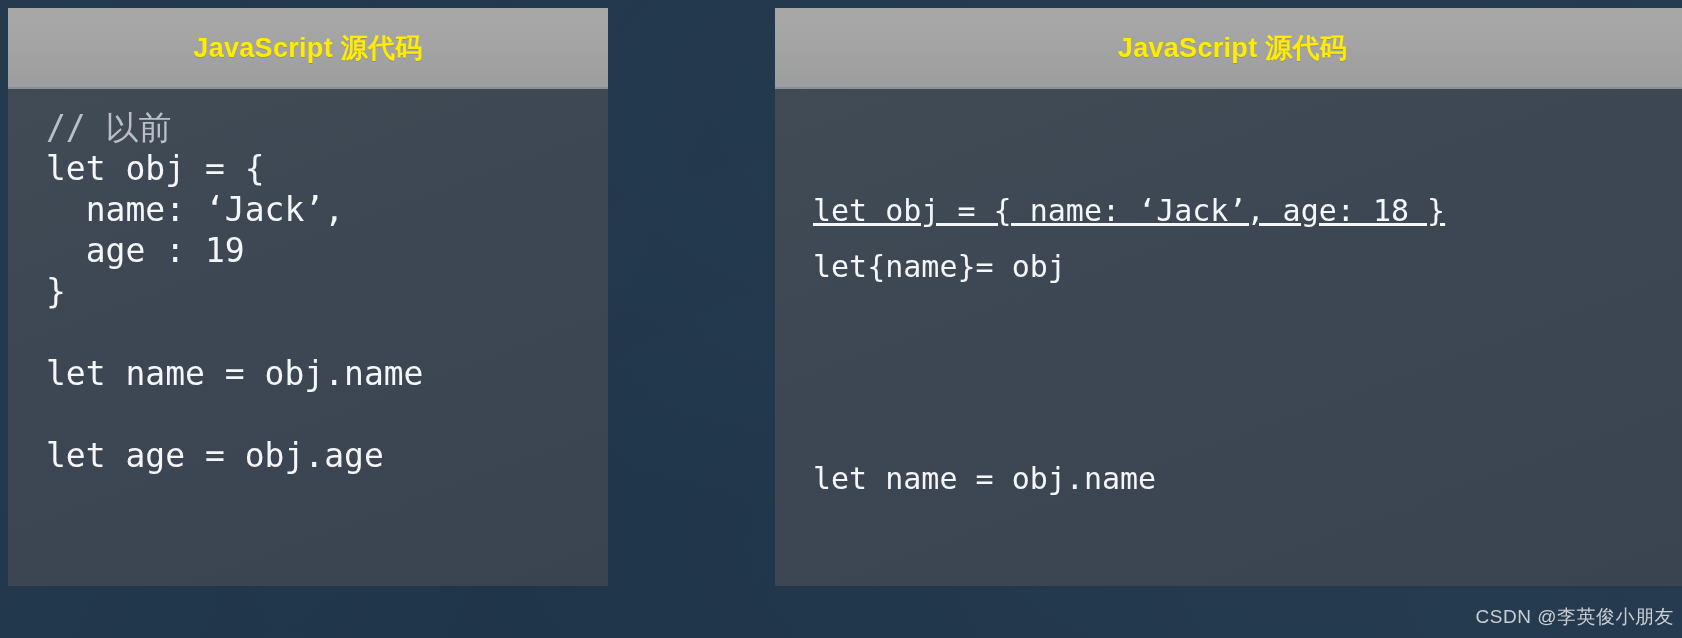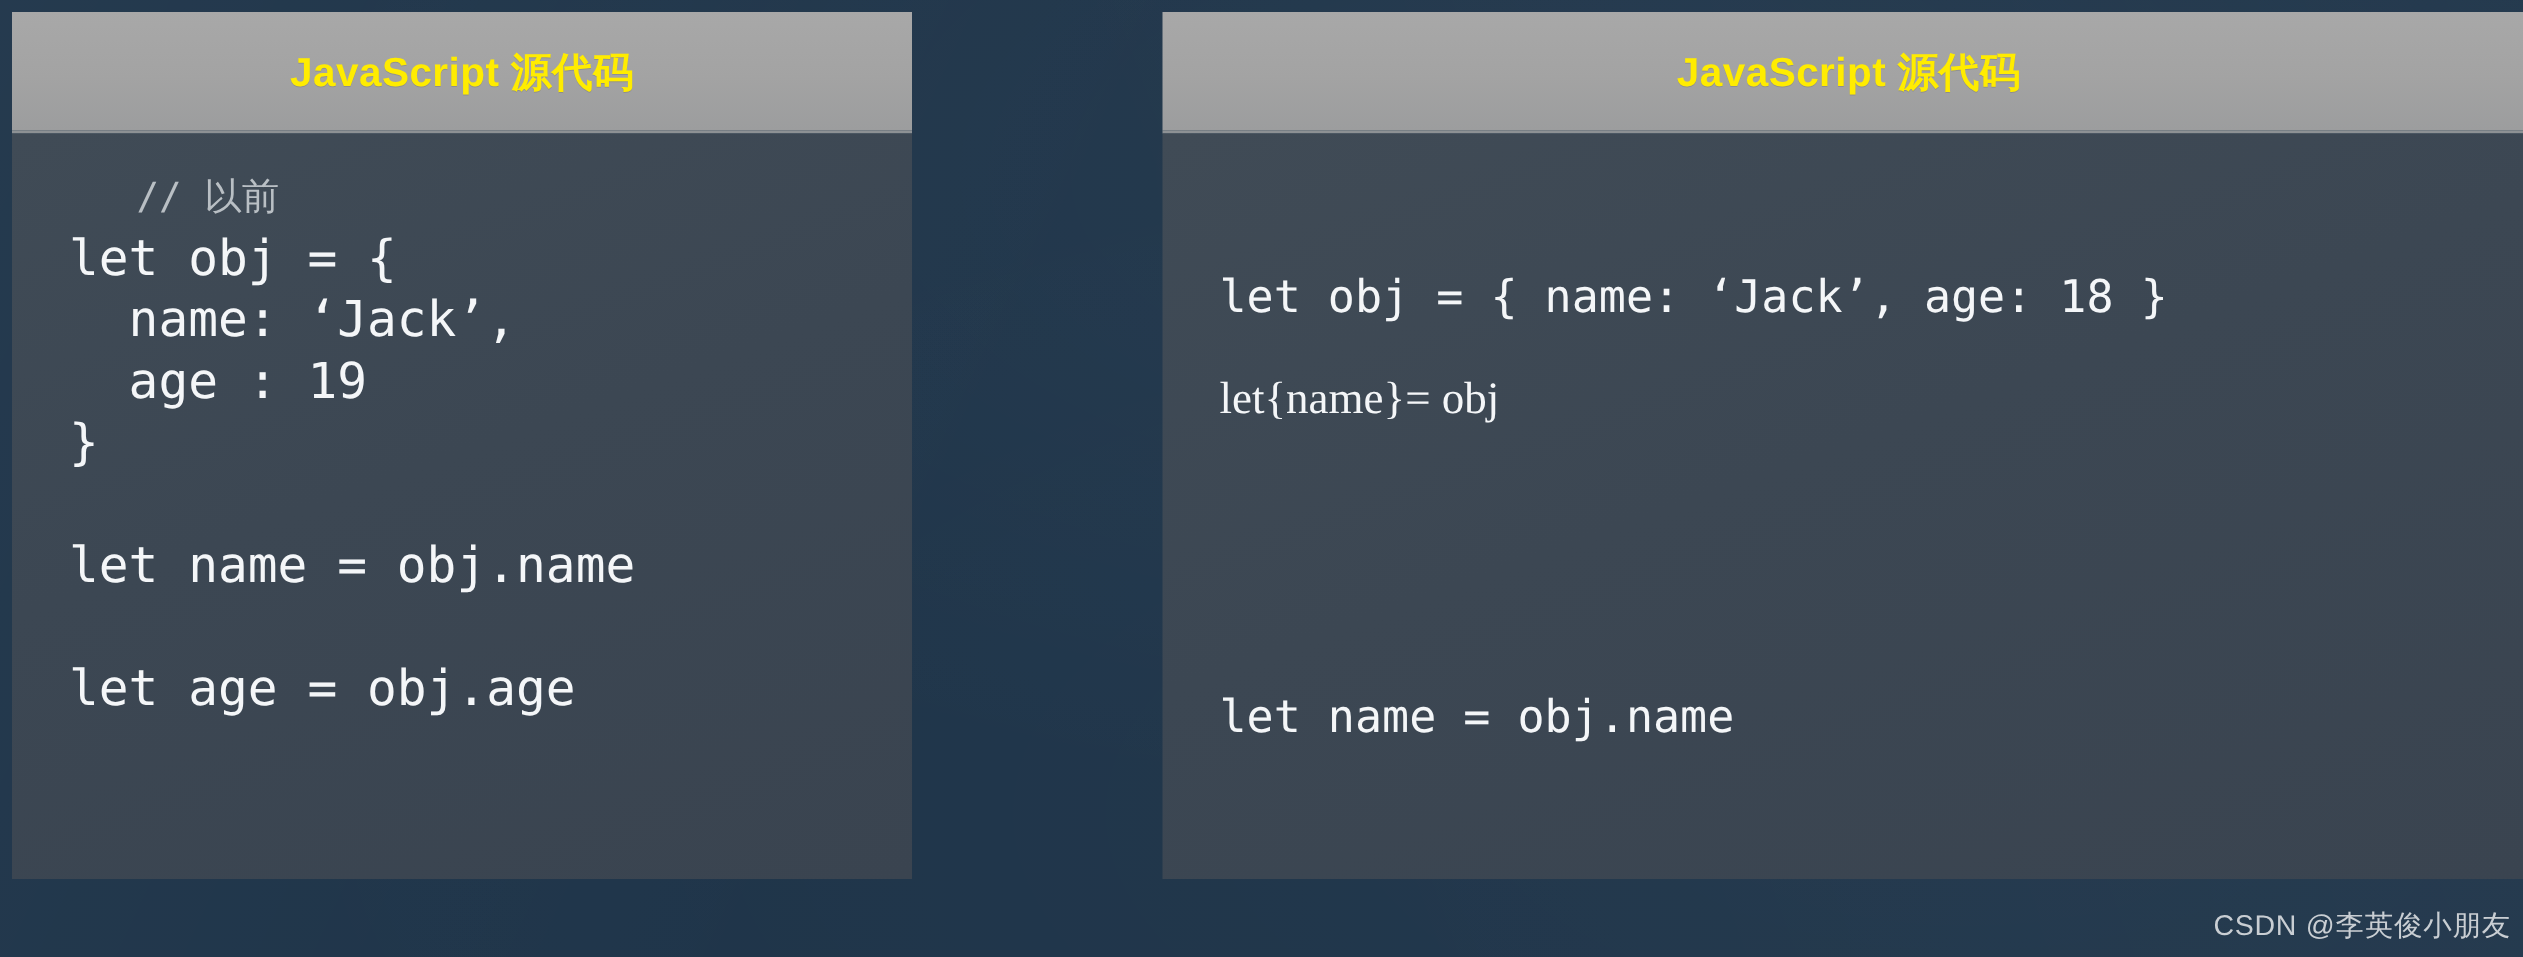--- a/index.html
+++ b/index.html
@@ -52,32 +52,32 @@
     color:#f4f6f8;
     white-space:pre;
   }
   .comment{color:#b9bfc4;}
 
   
   .code-left{
     position:absolute;left:38px;top:18px;
     font-size:33px;line-height:41px;
   }
-  .code-left .comment{font-size:25px;margin-left:45px;}
+  .code-left .comment{font-size:33px;}
 
   
   .code-right-line{
     position:absolute;left:38px;
     font-size:30px;white-space:pre;
     font-family:"DejaVu Sans Mono","Liberation Mono",monospace;
     color:#f4f6f8;
   }
   #rcomment{top:18px;font-size:30px;color:#b9bfc4;}
-  #rline1{top:92px;}
-  #rline2{top:160px;font-family:Liberation Serif, serif;}
+  #rline1{top:104px;text-decoration:underline;}
+  #rline2{top:160px;}
   #rline3{top:372px;}
 
   .watermark{
     position:absolute;right:8px;bottom:8px;
     color:#c9ced3;font-size:19px;
     font-family:"Liberation Sans",sans-serif;
     letter-spacing:0.5px;
     white-space:nowrap;
     margin-left:40px;
   }

